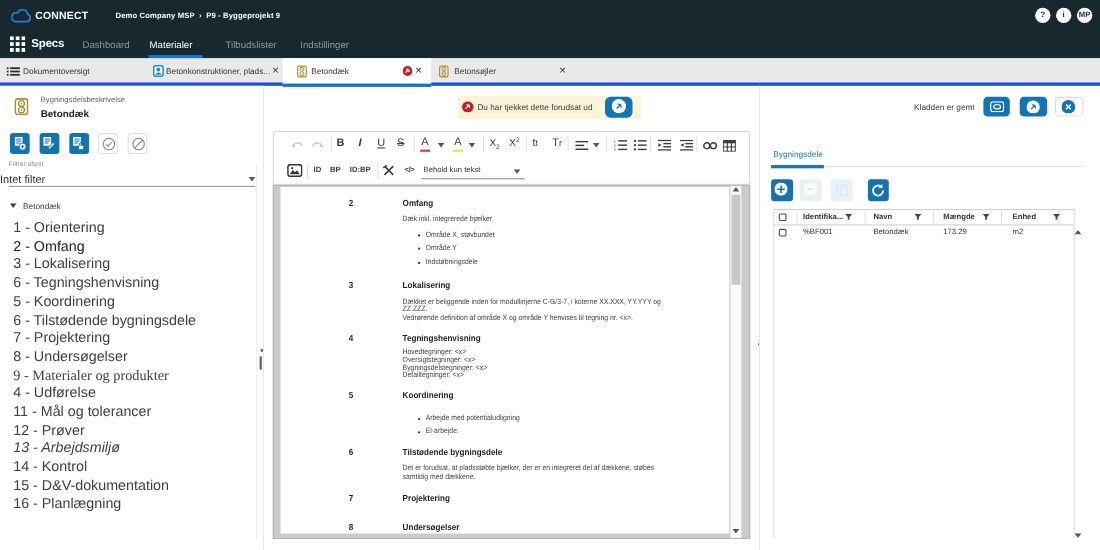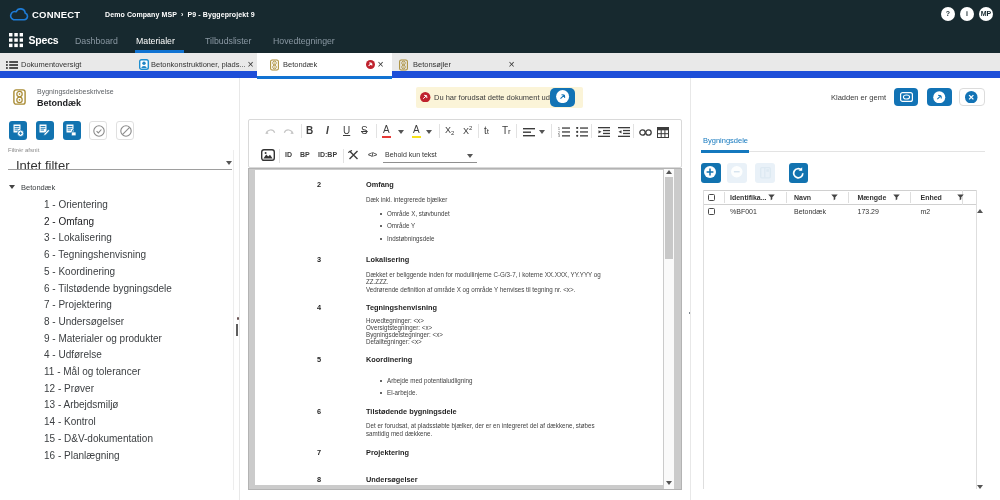--- a/index.html
+++ b/index.html
@@ -8,32 +8,32 @@
   .abs { position:absolute; }
   #app { position:relative; width:1000px; height:500px; background:#fff; overflow:hidden; }
 
   
   #hdr { position:absolute; left:0; top:0; width:1000px; height:53px; background:#17292f; }
   .crumb { color:#fff; font-size:7px; font-weight:bold; letter-spacing:0.1px; }
   .navitem { font-size:8.75px; color:#8a98a3; }
   .circ { position:absolute; width:14px; height:14px; border-radius:50%; background:#fff; color:#17292f; font-size:7px; font-weight:bold; text-align:center; line-height:14px; }
 
   
-  #tabbar { position:absolute; left:0; top:53px; width:1000px; height:25px; background:#e9e9e9; border-bottom:7px solid #1d4ed8; }
+  #tabbar { position:absolute; left:0; top:53px; width:1000px; height:25px; background:#e9e9e9; border-bottom:3px solid #1d4ed8; }
   .tabtxt { font-size:7.5px; color:#333; }
   .closex { position:absolute; font-size:10.5px; color:#333; line-height:10px; }
 
   
   .caret-d { width:0; height:0; border-left:3.5px solid transparent; border-right:3.5px solid transparent; border-top:4px solid #555; }
 
   
   .sbbtn { position:absolute; width:18px; height:19px; border-radius:3px; }
   .blue { background:#1273b0; }
   .whitebtn { background:#fff; border:1px solid #e0e0e0; }
-  .treeitem { position:absolute; left:44px; font-size:10px; color:#3d4043; white-space:nowrap; }
+  .treeitem { position:absolute; left:12px; font-size:13px; color:#3d4043; white-space:nowrap; }
 
   
   .tbtxt { font-size:10px; color:#3c3c3c; }
   .vsep { position:absolute; top:5px; width:1px; height:14px; background:#e2e2e2; }
 
   
   .dnum { position:absolute; left:317px; font-size:8px; font-weight:bold; color:#1f1f1f; transform:scaleX(0.92); transform-origin:0 0; }
   .dhead { position:absolute; left:366px; font-size:8px; font-weight:bold; color:#1f1f1f; transform:scaleX(0.92); transform-origin:0 0; }
   .dp { position:absolute; left:366px; font-size:7px; color:#3f3f3f; white-space:nowrap; transform:scaleX(0.89); transform-origin:0 0; }
   .dbul { position:absolute; left:387px; font-size:7px; color:#3f3f3f; white-space:nowrap; transform:scaleX(0.89); transform-origin:0 0; }
@@ -70,21 +70,21 @@
           <rect x="11" y="5.5" width="3.6" height="3.6"></rect>
         <rect x="0" y="11" width="3.6" height="3.6"></rect>
           <rect x="5.5" y="11" width="3.6" height="3.6"></rect>
           <rect x="11" y="11" width="3.6" height="3.6"></rect>
       </g>
     </svg>
     <div class="abs" style="left:28.5px;top:33.5px;color:#fff;font-size:10.5px;font-weight:bold;letter-spacing:-0.2px;">Specs</div>
     <div class="abs navitem" style="left:75px;top:36px;">Dashboard</div>
     <div class="abs navitem" style="left:136px;top:36px;color:#fff;">Materialer</div>
     <div class="abs navitem" style="left:205px;top:36px;">Tilbudslister</div>
-    <div class="abs navitem" style="left:273px;top:36px;">Hovedtegninger</div>
+    <div class="abs navitem" style="left:273px;top:36px;">Indstillinger</div>
     <div class="abs" style="left:135px;top:50px;width:49px;height:3px;background:#1173d2;"></div>
   </div>
 
   <div id="tabbar">
 
     <svg class="abs" style="left:5.5px;top:8px" width="12.5" height="8" viewBox="0 0 12.5 8">
       <g fill="#2a2a2a">
         <rect x="0" y="0.2" width="1.8" height="1.6"></rect>
           <rect x="3.2" y="0.2" width="9.3" height="1.6"></rect>
         <rect x="0" y="3.2" width="1.8" height="1.6"></rect>
@@ -179,54 +179,54 @@
       <circle cx="6" cy="6" r="5.2" fill="none" stroke="#8a8a8a" stroke-width="1.1"></circle>
       <path d="M3.6,6.2 l1.7,1.7 3.1,-3.4" fill="none" stroke="#8a8a8a" stroke-width="1.1"></path>
     </svg>
     <div class="sbbtn whitebtn" style="left:116px;top:43px;"></div>
     <svg class="abs" style="left:119.5px;top:46.5px" width="12" height="12" viewBox="0 0 12 12">
       <circle cx="6" cy="6" r="5.2" fill="none" stroke="#8a8a8a" stroke-width="1.1"></circle>
       <path d="M2.4,9.6 L9.6,2.4" fill="none" stroke="#8a8a8a" stroke-width="1.1"></path>
     </svg>
 
     <div class="abs" style="left:8px;top:68.5px;font-size:6px;color:#8a8a8a;">Filtrér afsnit</div>
-    <div class="abs" style="left:16px;top:79.5px;font-size:13px;color:#333;">Intet filter</div>
+    <div class="abs" style="left:0;top:79.5px;font-size:10px;color:#333;">Intet filter</div>
     <div class="abs caret-d" style="left:226px;top:83px;"></div>
     <div class="abs" style="left:8px;top:91px;width:224px;height:1px;background:#9e9e9e;"></div>
 
     <div class="abs caret-d" style="left:9px;top:107px;border-top-color:#444;"></div>
     <div class="abs" style="left:21px;top:105px;font-size:7.5px;color:#3d4043;">Betondæk</div>
     <div class="treeitem" style="top:121px;">1 - Orientering</div>
     <div class="treeitem" style="top:137.7px;font-weight:normal;color:#202124;">2 - Omfang</div>
     <div class="treeitem" style="top:154.4px;">3 - Lokalisering</div>
     <div class="treeitem" style="top:171.1px;">6 - Tegningshenvisning</div>
     <div class="treeitem" style="top:187.8px;">5 - Koordinering</div>
     <div class="treeitem" style="top:204.5px;">6 - Tilstødende bygningsdele</div>
     <div class="treeitem" style="top:221.2px;">7 - Projektering</div>
     <div class="treeitem" style="top:237.9px;">8 - Undersøgelser</div>
-    <div class="treeitem" style="top:254.6px;">9 - Materialer og produkter</div>
+    <div class="treeitem" style="top:254.6px;font-family:Liberation Serif, serif;">9 - Materialer og produkter</div>
     <div class="treeitem" style="top:271.3px;">4 - Udførelse</div>
     <div class="treeitem" style="top:288px;">11 - Mål og tolerancer</div>
     <div class="treeitem" style="top:304.7px;">12 - Prøver</div>
-    <div class="treeitem" style="top:321.4px;">13 - Arbejdsmiljø</div>
+    <div class="treeitem" style="top:321.4px;font-style:italic;">13 - Arbejdsmiljø</div>
     <div class="treeitem" style="top:338.1px;">14 - Kontrol</div>
     <div class="treeitem" style="top:354.8px;">15 - D&amp;V-dokumentation</div>
     <div class="treeitem" style="top:371.5px;">16 - Planlægning</div>
   </div>
 
   <div class="abs" style="left:233px;top:150px;width:1px;height:340px;background:#ededed;"></div>
   <div class="abs" style="left:236px;top:324px;width:2px;height:12px;background:#5f5f5f;"></div>
   <div class="abs" style="left:239px;top:78px;width:1px;height:422px;background:#e8e8e8;"></div>
 
   <div class="abs" style="left:416px;top:86.5px;width:167px;height:21px;background:#fbf4d8;border-radius:2px;"></div>
   <svg class="abs" style="left:420.4px;top:91.8px" width="10.5" height="10.5" viewBox="0 0 10.5 10.5">
     <circle cx="5.25" cy="5.25" r="5.2" fill="#bf222e"></circle>
     <path d="M3.2,6.7 L6.4,3.8 M6.6,3.6 l0.3,2.5 m-0.3,-2.5 l-2.5,-0.3" stroke="#fff" stroke-width="1" fill="none"></path>
   </svg>
-  <div class="abs" style="left:434px;top:93px;font-size:7.5px;color:#3a3a3a;">Du har forudsat dette dokument ud</div>
+  <div class="abs" style="left:434px;top:93px;font-size:7.5px;color:#3a3a3a;">Du har tjekket dette forudsat ud</div>
   <div class="abs" style="left:550px;top:88px;width:25.3px;height:18.5px;background:#1273b5;border-radius:5px;"></div>
   <svg class="abs" style="left:556.4px;top:90.2px" width="13.2" height="13.2" viewBox="0 0 13.2 13.2">
     <circle cx="6.6" cy="6.6" r="6.5" fill="#fff"></circle>
     <path d="M4.5,8.6 L8.2,5.2 M8.4,5 l0.3,2.9 m-0.3,-2.9 l-2.9,-0.3" stroke="#1273b5" stroke-width="1.1" fill="none"></path>
   </svg>
 
   <div class="abs" style="left:831px;top:93px;font-size:7.5px;color:#3a3a3a;">Kladden er gemt</div>
   <div class="abs" style="left:894px;top:88px;width:24px;height:18px;background:#1273b5;border-radius:4px;"></div>
   <svg class="abs" style="left:899.5px;top:92px" width="13" height="10" viewBox="0 0 13 10">
     <rect x="0.6" y="0.6" width="11.8" height="8.8" rx="2" fill="none" stroke="#fff" stroke-width="1.2"></rect>

